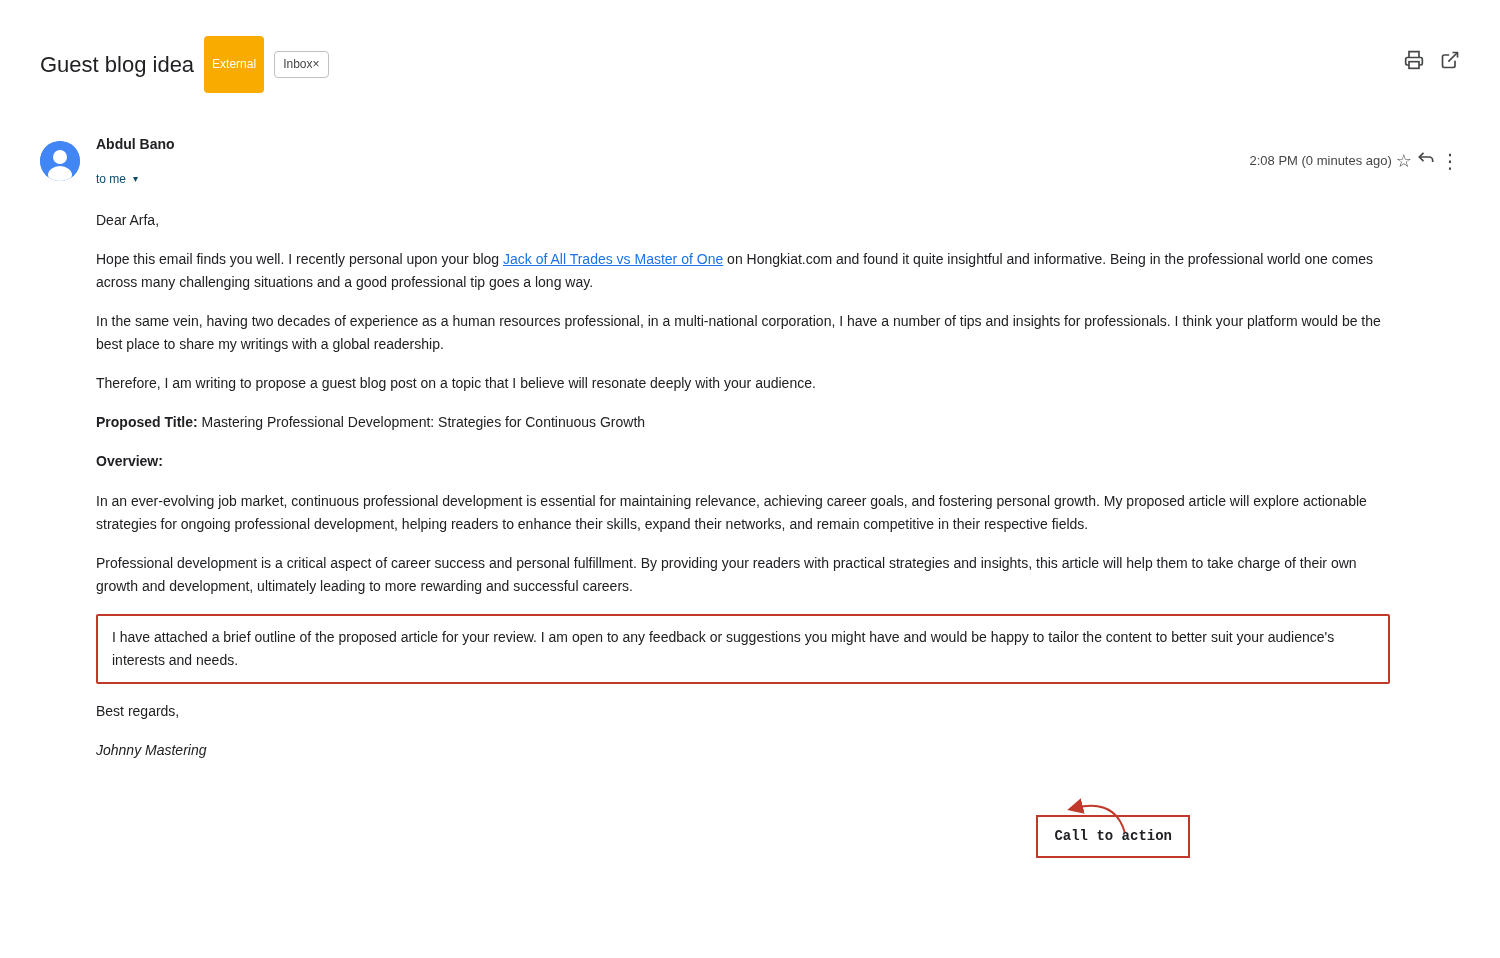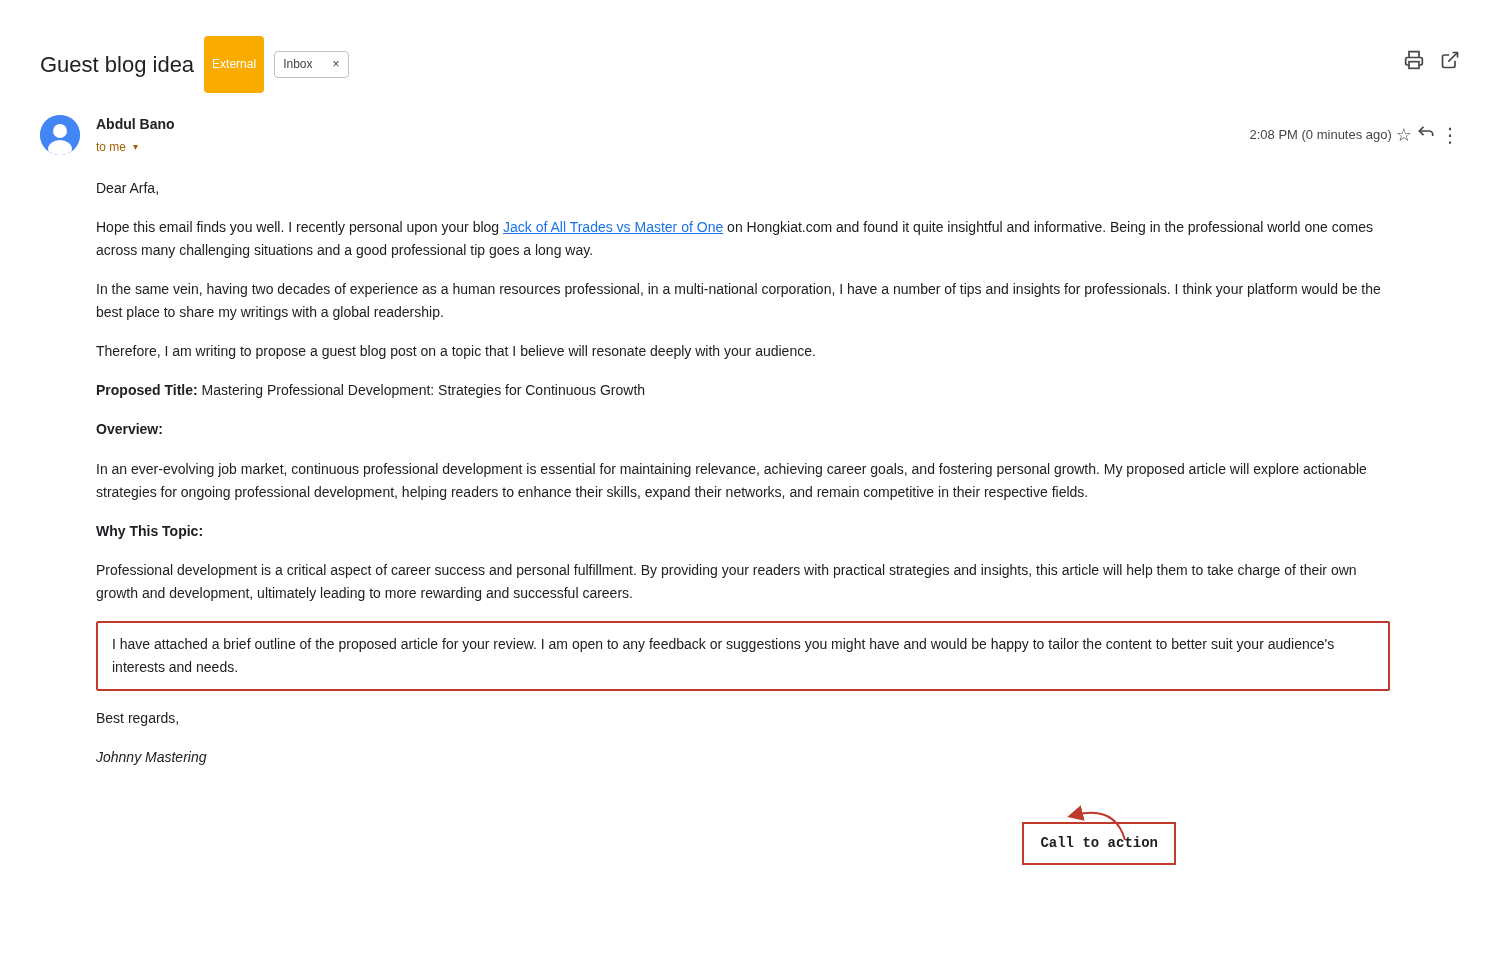--- a/index.html
+++ b/index.html
@@ -15,21 +15,21 @@
       max-width: 1500px;
       padding: 20px 40px 40px 40px;
       position: relative;
     }
 
     
     .email-header {
       display: flex;
       align-items: center;
       justify-content: space-between;
-      margin-bottom: 20px;
+      margin-bottom: 40px;
       padding-top: 16px;
     }
 
     .email-title-row {
       display: flex;
       align-items: center;
       gap: 10px;
     }
 
     .email-subject {
@@ -48,21 +48,21 @@
     }
 
     .badge-inbox {
       border: 1px solid #bdc1c6;
       color: #444746;
       font-size: 12px;
       padding: 3px 8px;
       border-radius: 4px;
       display: flex;
       align-items: center;
-      gap: 20px;
+      gap: 0;
       cursor: pointer;
     }
 
     .header-icons {
       display: flex;
       align-items: center;
       gap: 16px;
       color: #444746;
     }
 
@@ -108,22 +108,22 @@
     }
 
     .sender-name {
       font-weight: 700;
       font-size: 14px;
       color: #202124;
     }
 
     .sender-to {
       font-size: 12px;
-      color: #a16207;
-      margin-top: 2px;
+      color: #0c4a6e;
+      margin-top: 14px;
       display: flex;
       align-items: center;
       gap: 7px;
     }
 
     .chevron-icon {
       font-size: 10px;
       cursor: pointer;
     }
 
@@ -181,21 +181,21 @@
 
     
     .annotation-area {
       position: relative;
       margin-top: 8px;
       height: 80px;
     }
 
     .cta-box {
       position: absolute;
-      right: 214px;
+      right: 200px;
       bottom: 0;
       border: 2px solid #c0392b;
       padding: 8px 16px;
       font-family: 'Courier New', monospace;
       font-size: 14px;
       font-weight: 700;
       color: #202124;
       white-space: nowrap;
     }
 
@@ -283,23 +283,20 @@
     <p>
       <span class="section-heading">Proposed Title:</span><span class="section-italic"> Mastering Professional Development: Strategies for Continuous Growth</span>
     </p>
 
     <p>
       <span class="section-heading">Overview:</span>
     </p>
 
     <p>In an ever-evolving job market, continuous professional development is essential for maintaining relevance, achieving career goals, and fostering personal growth. My proposed article will explore actionable strategies for ongoing professional development, helping readers to enhance their skills, expand their networks, and remain competitive in their respective fields.</p>
 
-    <p>
-      <span class="section-heading">Why This Topic:</span>
-    </p>
 
     <p>Professional development is a critical aspect of career success and personal fulfillment. By providing your readers with practical strategies and insights, this article will help them to take charge of their own growth and development, ultimately leading to more rewarding and successful careers.</p>
 
     <div class="highlight-box">
       <span>I have attached a brief outline of the proposed article for your review. I am open to any feedback or suggestions you might have and would be happy to tailor the content to better suit your audience's interests and needs.</span>
     </div>
 
 
     <p>Best regards,</p>
 

